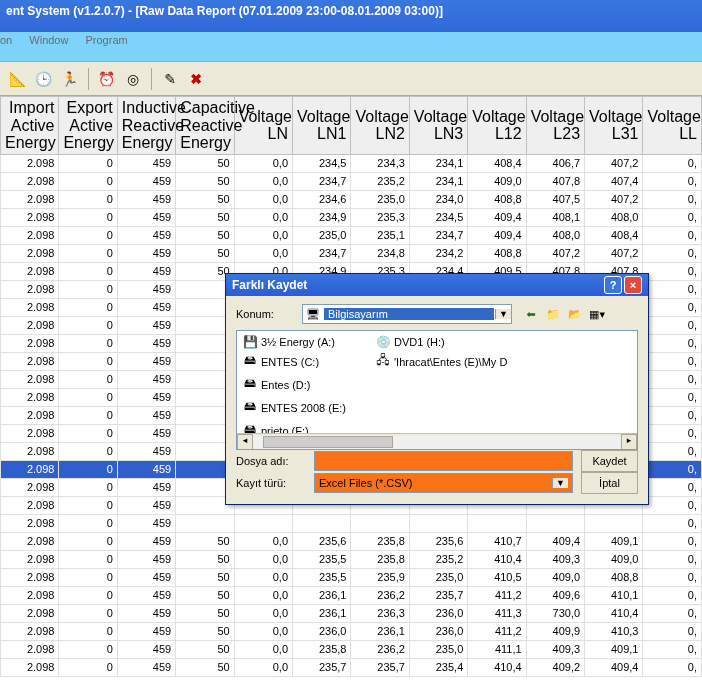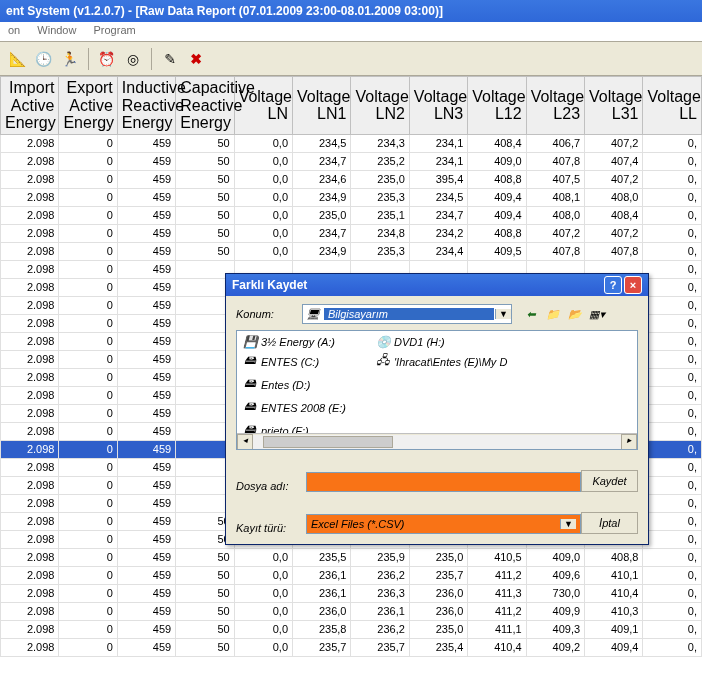--- a/index.html
+++ b/index.html
@@ -12,28 +12,28 @@
     height: 688px;
     overflow: hidden;
     position: relative;
   }
   .titlebar {
     background: linear-gradient(#3a76e0, #2f68d8);
     color: #fff;
     padding: 2px 6px;
     font-size: 12px;
     font-weight: bold;
-    height: 22px;
+    height: 32px;
     line-height: 18px;
   }
   .menubar {
-    background: #ffffff;
+    background: #7dd3fc;
     border-bottom: 1px solid #aca899;
-    padding: 2px 8px;
-    height: 20px;
+    padding: 2px 0;
+    height: 30px;
   }
   .menubar span {
     color: #6b6b6b;
     margin-right: 14px;
     cursor: default;
   }
   .toolbar {
     background: #ece9d8;
     border-bottom: 1px solid #aca899;
     padding: 4px 6px;
@@ -116,21 +116,21 @@
     border: 1px solid #fff;
     border-radius: 3px;
     display: inline-flex;
     align-items: center;
     justify-content: center;
     font-size: 11px;
     cursor: pointer;
   }
   .dctrl.help { background: #3a76e0; color:#fff; }
   .dctrl.close { background: #e04a3f; color:#fff; font-weight:bold; }
-  .dlg-body { padding: 8px 10px 10px 10px; font-style: italic; }
+  .dlg-body { padding: 8px 10px 10px 10px; }
   .dlg-row { display: flex; align-items: center; margin-bottom: 6px; gap: 6px; }
   .dlg-label { width: 60px; }
   .combo {
     flex: 1;
     display: flex;
     align-items: center;
     border: 1px solid #7f9db9;
     background: #fff;
     height: 20px;
     max-width: 210px;
@@ -153,21 +153,21 @@
   .flitem { display:flex; align-items:center; gap:4px; white-space:nowrap; cursor:default; }
   .flicon { width:14px; font-size:12px; text-align:center; }
   .filelist .hscroll {
     position:absolute; left:0; right:0; bottom:0; height:16px;
     background:#ece9d8; border-top:1px solid #c0c0c0;
     display:flex; justify-content:space-between; align-items:center;
   }
   .hscroll .sbtn { width:16px; height:16px; background:#ece9d8; border:1px solid #aca899; text-align:center; font-size:9px; cursor:pointer; }
   .hscroll .track { flex:1; height:14px; background:#f0f0f0; position:relative; }
   .hscroll .thumb { position:absolute; left:10px; width:130px; height:12px; top:1px; background:#cdcdcd; border:1px solid #aca899; }
-  .form-row { display:flex; align-items:flex-end; margin-top:20px; }
+  .form-row { display:flex; align-items:center; margin-top:0; gap:8px; }
   .form-row .lbl { width:70px; }
   .txtinp, .selinp {
     flex:1; height:16px; border:1px solid #7f9db9; background:#f97316; padding:9px 4px; font:inherit;
   }
   .selinp { display:flex; align-items:center; justify-content:space-between; }
   .selinp .sbtn2 { width:16px; text-align:center; background:#ece9d8; border-left:1px solid #7f9db9; cursor:pointer; font-size:9px; }
   .dlg-btn {
     width:57px; height:22px; background:#ece9d8; border:1px solid #aca899;
     cursor:pointer; font:inherit; text-align:center;
   }
@@ -259,21 +259,21 @@
           <td>0,</td>
         </tr>
         <tr>
           <td>2.098</td>
           <td>0</td>
           <td>459</td>
           <td>50</td>
           <td>0,0</td>
           <td>234,6</td>
           <td>235,0</td>
-          <td>395,4</td>
+          <td>234,0</td>
           <td>408,8</td>
           <td>407,5</td>
           <td>407,2</td>
           <td>0,</td>
         </tr>
         <tr>
           <td>2.098</td>
           <td>0</td>
           <td>459</td>
           <td>50</td>

